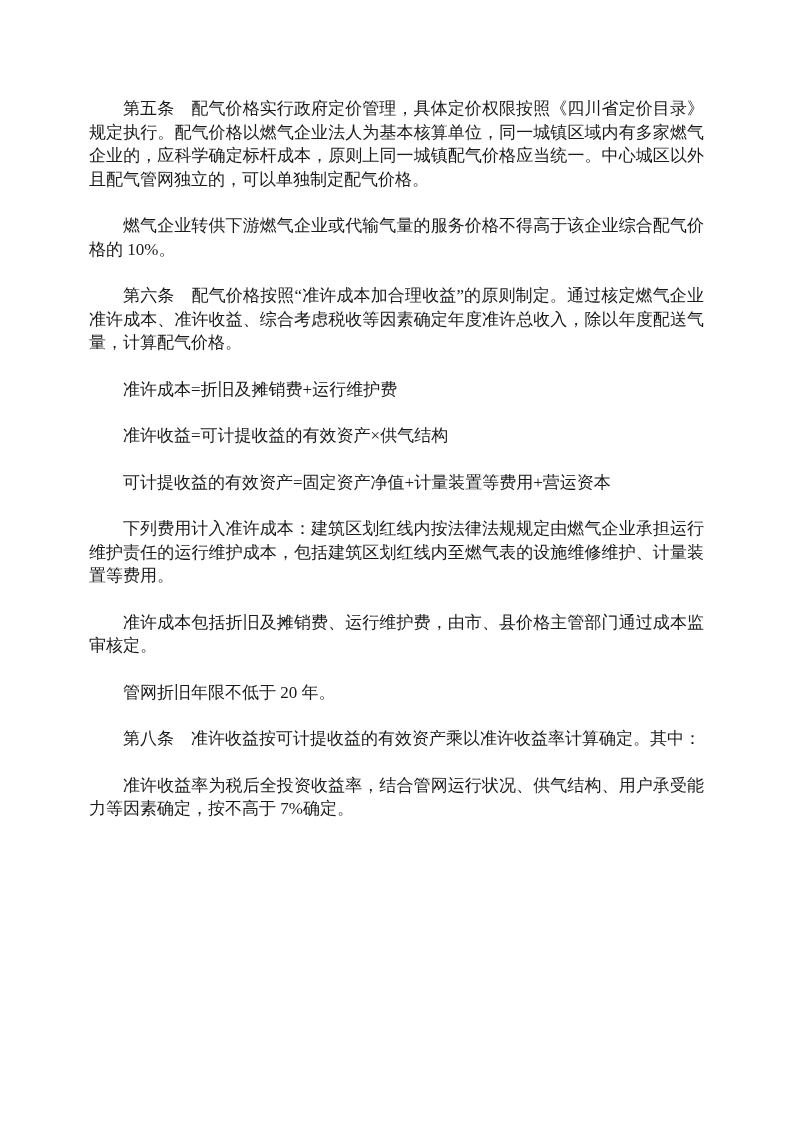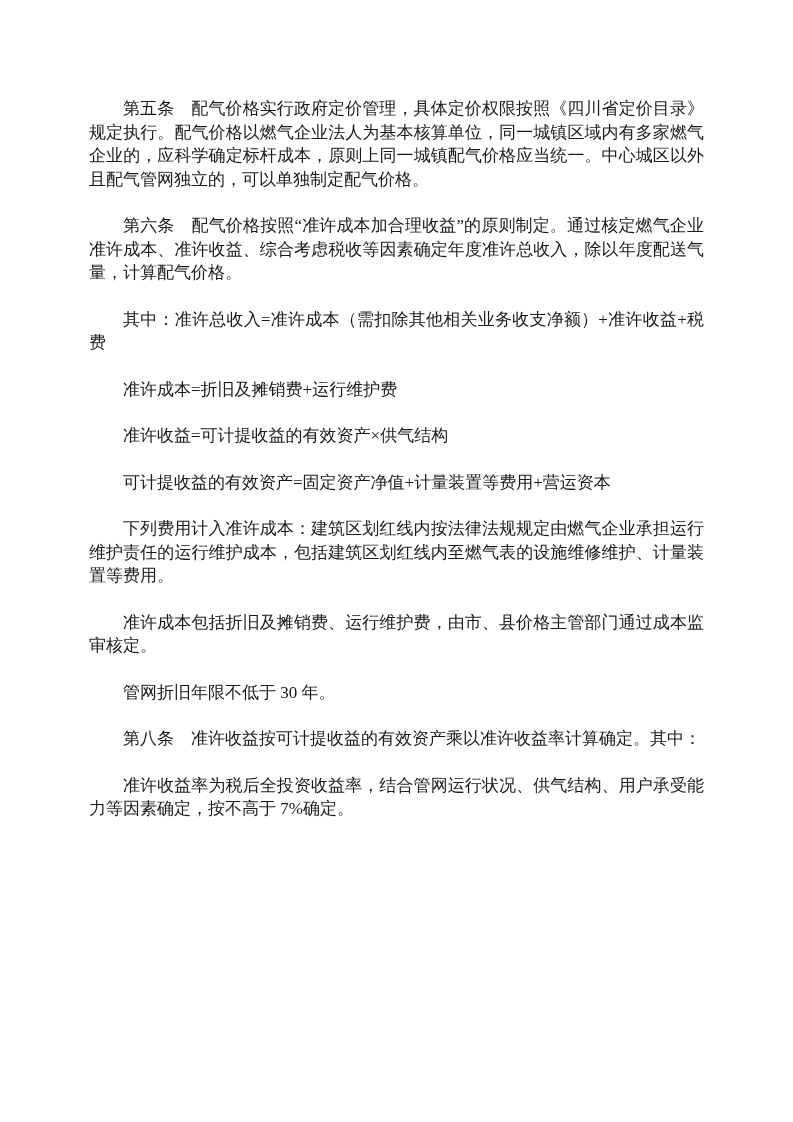--- a/index.html
+++ b/index.html
@@ -31,24 +31,24 @@
     text-indent: 2em;
     word-break: break-all;
   }
 </style>
 </head>
 <body>
 
 <div class="page">
   <div class="content">
     <p>第五条　配气价格实行政府定价管理，具体定价权限按照《四川省定价目录》规定执行。配气价格以燃气企业法人为基本核算单位，同一城镇区域内有多家燃气企业的，应科学确定标杆成本，原则上同一城镇配气价格应当统一。中心城区以外且配气管网独立的，可以单独制定配气价格。</p>
+    <p>燃气企业转供下游燃气企业或代输气量的服务价格不得高于该企业综合配气价格的 10%。</p>
     <p>第六条　配气价格按照“准许成本加合理收益”的原则制定。通过核定燃气企业准许成本、准许收益、综合考虑税收等因素确定年度准许总收入，除以年度配送气量，计算配气价格。</p>
-    <p>其中：准许总收入=准许成本（需扣除其他相关业务收支净额）+准许收益+税费</p>
     <p>准许成本=折旧及摊销费+运行维护费</p>
     <p>准许收益=可计提收益的有效资产×供气结构</p>
     <p>可计提收益的有效资产=固定资产净值+计量装置等费用+营运资本</p>
     <p>下列费用计入准许成本：建筑区划红线内按法律法规规定由燃气企业承担运行维护责任的运行维护成本，包括建筑区划红线内至燃气表的设施维修维护、计量装置等费用。</p>
     <p>准许成本包括折旧及摊销费、运行维护费，由市、县价格主管部门通过成本监审核定。</p>
-    <p>管网折旧年限不低于 30 年。</p>
+    <p>管网折旧年限不低于 20 年。</p>
     <p>第八条　准许收益按可计提收益的有效资产乘以准许收益率计算确定。其中：</p>
     <p>准许收益率为税后全投资收益率，结合管网运行状况、供气结构、用户承受能力等因素确定，按不高于 7%确定。</p>
   </div>
 </div>
 
 </body></html>

